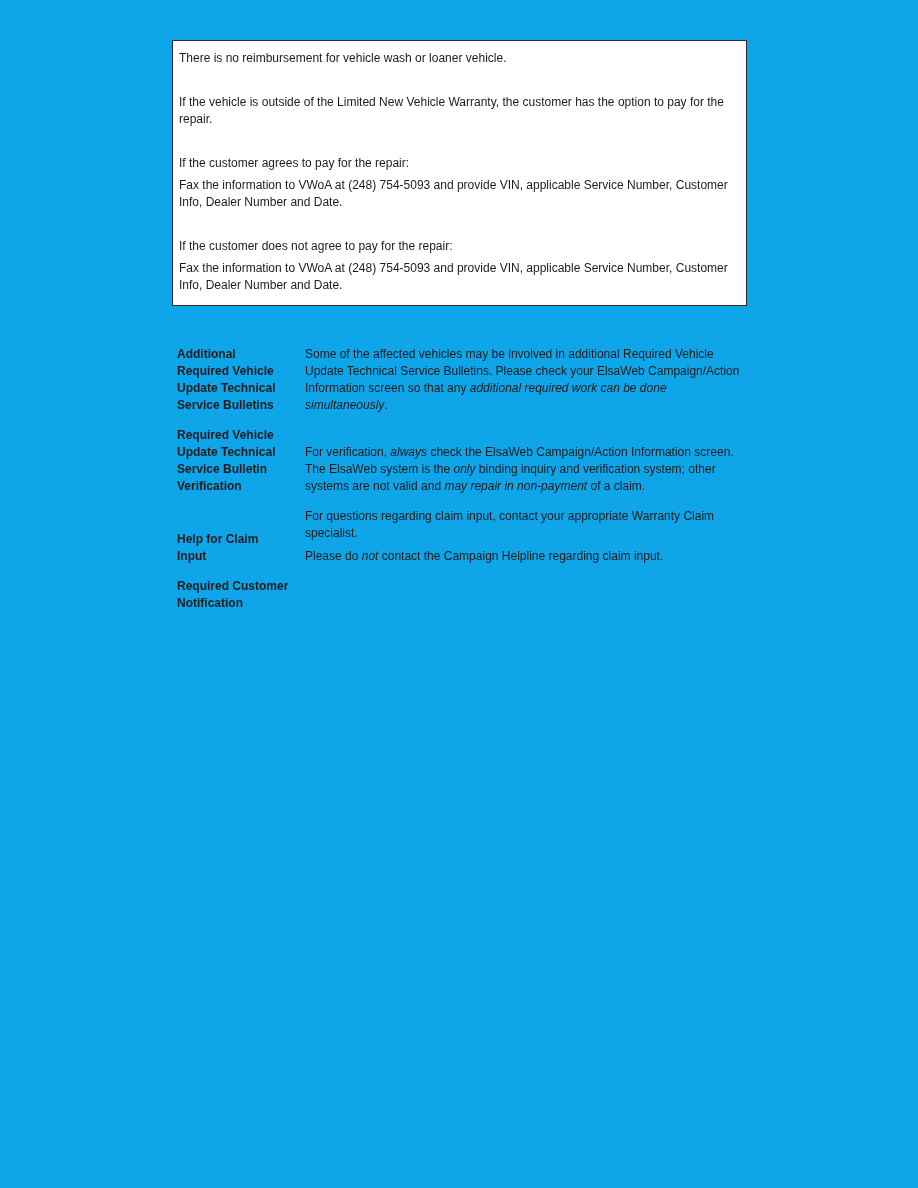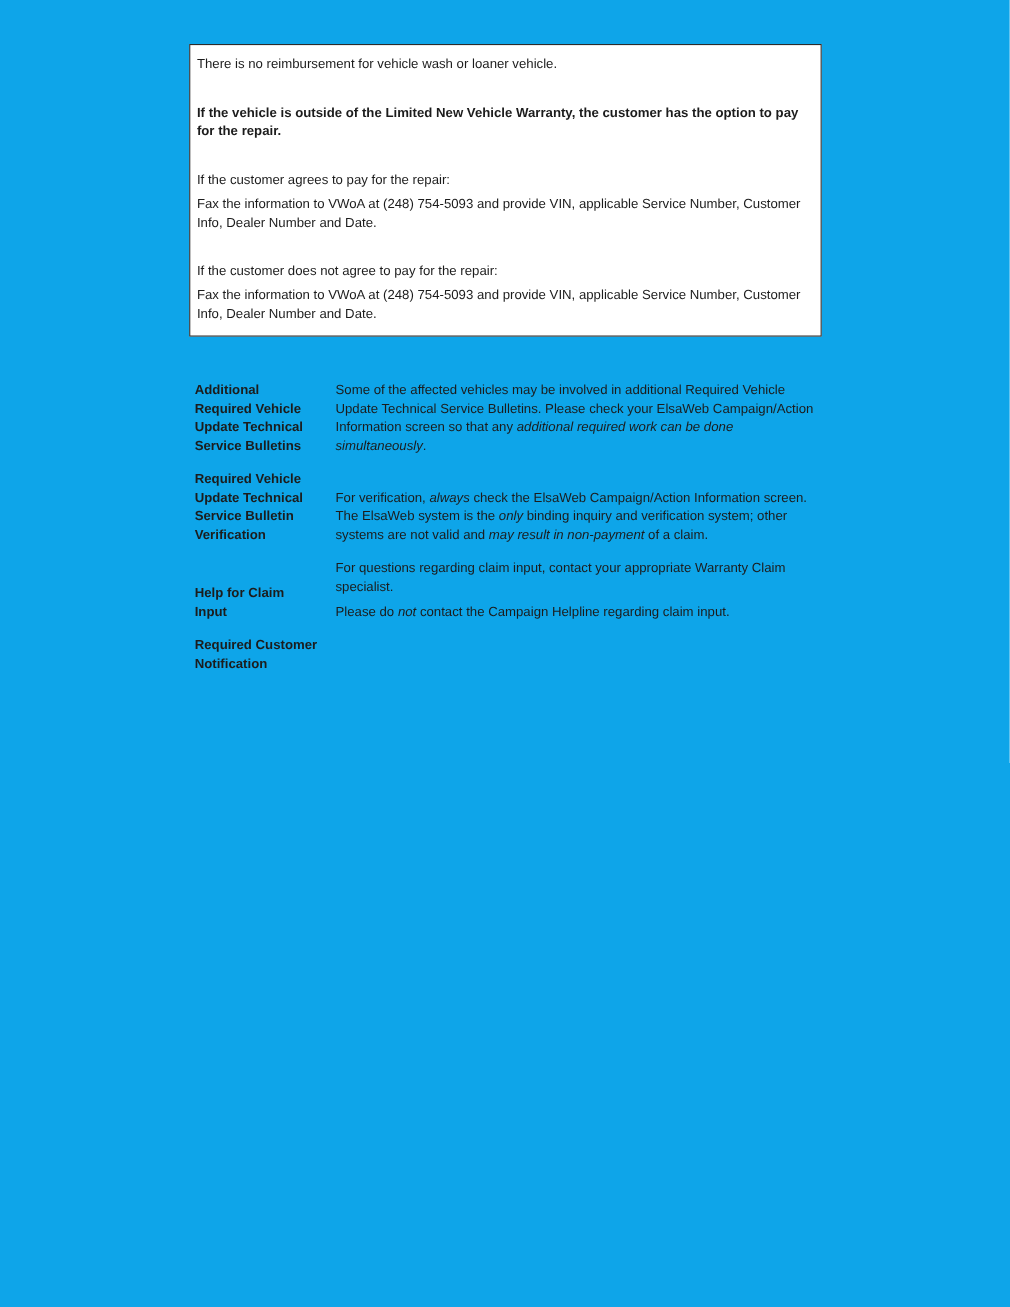--- a/index.html
+++ b/index.html
@@ -33,21 +33,21 @@
     width: 575px;
     box-sizing: border-box;
     border: 1px solid #2b2b2b;
     padding: 9px 7px 11px 6px;
     background: #ffffff;
   }
   .notice-box p {
     margin: 0;
   }
   .para-normal { font-weight: normal; font-style: normal; }
-  .para-bold   { font-weight: bold;   font-style: normal; }
+  .para-bold   { font-weight: normal;   font-style: normal; }
   .para-italic { font-weight: normal; }
   .gap-lg { margin-top: 27px !important; }
   .gap-sm { margin-top: 5px  !important; }
 
   
   .info-table {
     position: absolute;
     top: 346px;
     left: 177px;
     width: 570px;
@@ -97,21 +97,21 @@
     <div class="info-row">
       <div class="info-label">Additional Required Vehicle Update Technical Service Bulletins</div>
       <div class="info-body">
         <p><span>Some of the affected vehicles may be involved in additional Required Vehicle Update Technical Service Bulletins. Please check your ElsaWeb Campaign/Action Information screen so that any </span><em>additional required work can be done simultaneously</em><span>.</span></p>
       </div>
     </div>
 
     <div class="info-row">
       <div class="info-label">Required Vehicle Update Technical Service Bulletin Verification</div>
       <div class="info-body">
-        <p><span>For verification, </span><em>always</em><span> check the ElsaWeb Campaign/Action Information screen. The ElsaWeb system is the </span><em>only</em><span> binding inquiry and verification system; other systems are not valid and </span><em>may result in non-payment</em><span> of a claim.</span></p>
+        <p><span>For verification, </span><em>always</em><span> check the ElsaWeb Campaign/Action Information screen. The ElsaWeb system is the </span><em>only</em><span> binding inquiry and verification system; other systems are not valid and </span><em>may repair in non-payment</em><span> of a claim.</span></p>
       </div>
     </div>
 
     <div class="info-row">
       <div class="info-label">Help for Claim Input</div>
       <div class="info-body">
         <p><span>For questions regarding claim input, contact your appropriate Warranty Claim specialist.</span></p>
         <p><span>Please do </span><em>not</em><span> contact the Campaign Helpline regarding claim input.</span></p>
       </div>
     </div>

